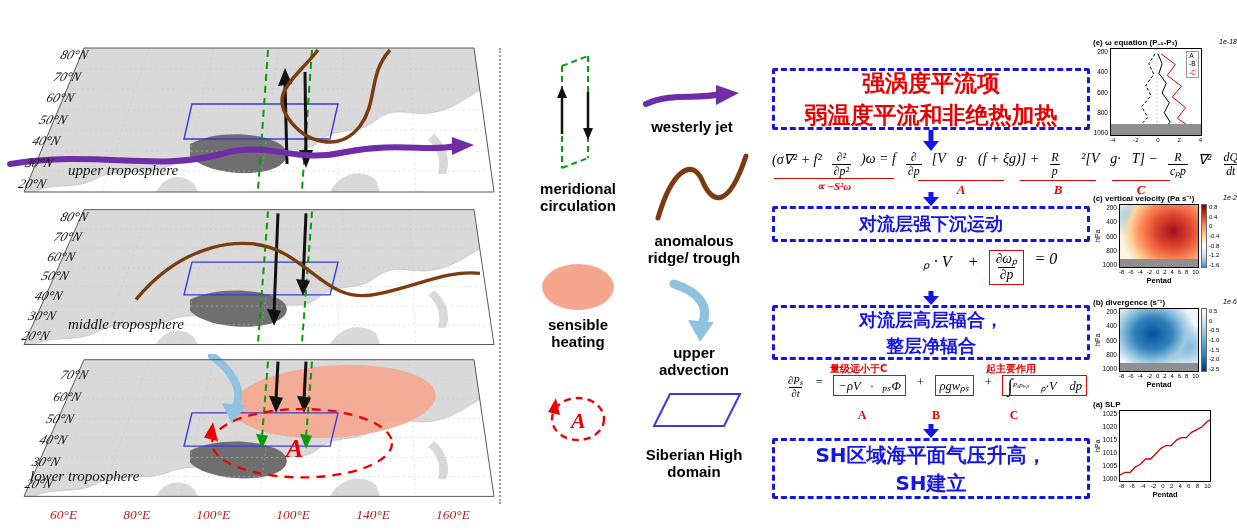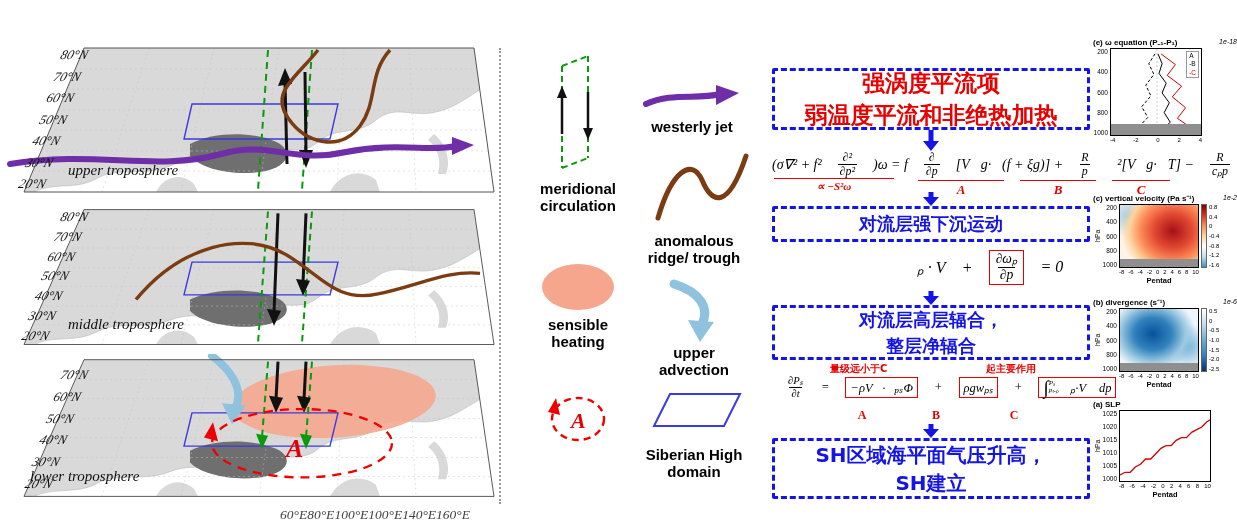--- a/index.html
+++ b/index.html
@@ -1,41 +1,41 @@
 <!DOCTYPE html>
 <html><head>
 <meta charset="utf-8">
 <style>
 *{margin:0;padding:0;box-sizing:border-box}
 body{font-family:"Liberation Sans",sans-serif;background:#fff}
 .fig{position:relative;width:1237px;height:530px;background:#fff;overflow:hidden}
 .panel{position:absolute;left:6px;width:505px}
 .lat-col{position:absolute;display:flex;flex-direction:column;justify-content:space-between;align-items:flex-end;width:56px;transform:skewX(-18deg);transform-origin:100% 0;font:italic 13px "Liberation Serif",serif;color:#111}
 .lat-col span{line-height:1;white-space:nowrap}
-.lon-row{position:absolute;display:flex;justify-content:flex-end;font:italic 13.5px "Liberation Serif",serif;color:#404040}
+.lon-row{position:absolute;display:flex;justify-content:space-between;font:italic 13.5px "Liberation Serif",serif;color:#b91c1c}
 .map-title{position:absolute;font:italic 15px "Liberation Serif",serif;color:#111;white-space:nowrap}
 .legend-icon{position:absolute}
 .legend-label{position:absolute;font-weight:bold;font-size:15px;text-align:center;line-height:1.15;color:#000;font-family:"Liberation Sans",sans-serif}
 .fc-box{position:absolute;width:318px;border:3px dashed #1414e6;border-radius:2px;background:#fff;display:flex;flex-direction:column;align-items:center;justify-content:center;text-align:center;font-weight:bold;font-family:"DejaVu Sans","Liberation Sans",sans-serif}
 .fc-box span{line-height:1.4;white-space:nowrap}
 .red-text{color:#e80000}
 .blue-text{color:#1414e6}
 .fc-arrow{position:absolute}
 .eq{position:absolute;font-family:"Liberation Serif",serif;font-style:italic;color:#000}
-.eq-row{display:flex;align-items:center;gap:16px;white-space:nowrap}
+.eq-row{display:flex;align-items:flex-start;gap:10px;white-space:nowrap}
 .frac{display:inline-flex;flex-direction:column;align-items:center;line-height:1.1;font-size:0.85em}
 .frac .num{padding:0 2px}
 .frac .den{border-top:1px solid #000;padding:0 2px}
 .rbox{border:1.6px solid #e80000;padding:1px 4px;display:inline-flex;align-items:center;gap:2px}
 .eq-sub{position:absolute;color:#e80000;font-weight:bold;text-align:center;border-top:1.6px solid #e80000;font-size:13px;padding-top:1px}
 .eq-letter{position:absolute;color:#e80000;font-weight:bold;font-size:12px;font-style:normal;text-align:center;width:20px}
 .ann{position:absolute;color:#e80000;font:bold 10px "DejaVu Sans","Liberation Sans",sans-serif;font-style:normal;white-space:nowrap}
 .intwrap{display:inline-flex;align-items:center}
 .intsign{font-size:19px;line-height:.9}
-.intlims{display:inline-flex;flex-direction:column;font-size:7px;line-height:1.1;font-style:italic}
+.intlims{display:inline-flex;flex-direction:row;font-size:7px;line-height:1.1;font-style:italic}
 .mini{position:absolute;color:#000;font-family:"Liberation Sans",sans-serif}
 .mini-title-row{display:flex;justify-content:space-between;align-items:center;font:bold 8px "Liberation Sans",sans-serif;margin-bottom:1px}
 .mini-scale{font:italic 7px "Liberation Sans",sans-serif;font-weight:normal}
 .mini-body{display:flex;align-items:stretch}
 .yticks{display:flex;flex-direction:column;justify-content:space-between;align-items:flex-end;font-size:6.5px;width:17px;padding-right:2px}
 .xticks{display:flex;justify-content:space-between;font-size:6px;margin-top:1px}
 .xlabel{text-align:center;font-size:7.5px;margin-top:1px;font-weight:bold}
 .ylab{writing-mode:vertical-rl;transform:rotate(180deg);font-size:7px;display:flex;align-items:center;justify-content:center;width:9px}
 .pbox{position:relative;border:1px solid #000;background:#fff;overflow:hidden}
 .ground{position:absolute;left:0;right:0;bottom:0;background:#8f8f8f}

